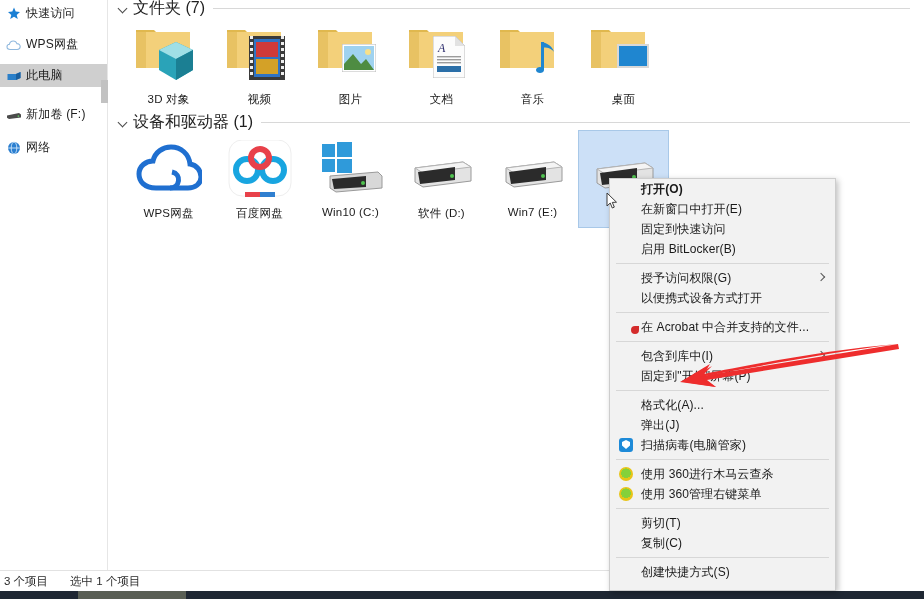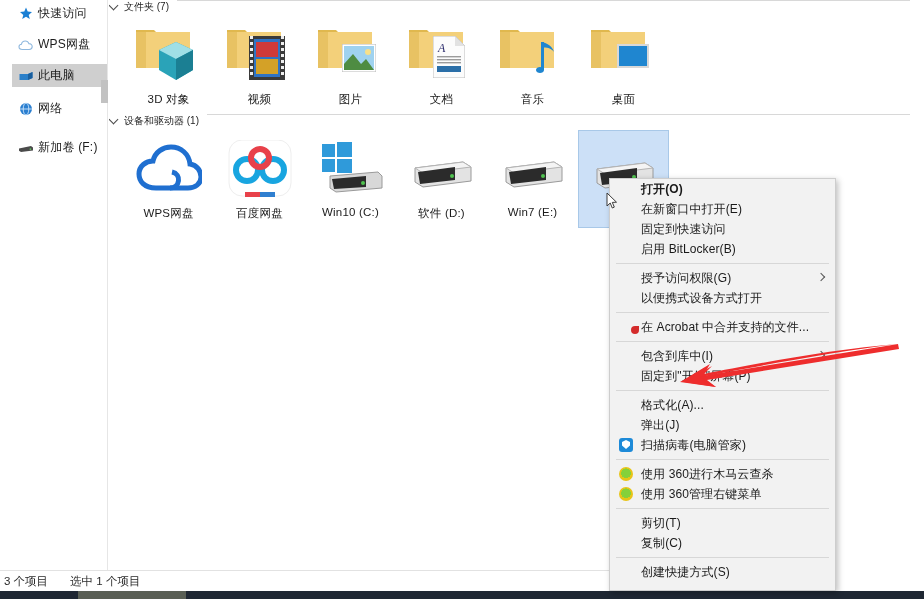--- a/index.html
+++ b/index.html
@@ -7,21 +7,21 @@
     width: 924px; height: 599px;
     font-family: "Liberation Sans", "DejaVu Sans", sans-serif;
     background: #ffffff;
     overflow: hidden;
   }
   #root { position: relative; width: 924px; height: 599px; background: #fff; }
 
   
   #sidebar {
     position: absolute; left: 0; top: 0; width: 108px; height: 570px;
-    background: #ffffff; border-right: 1px solid #e6e6e6; padding-left: 12px;
+    background: #ffffff; border-right: 1px solid #e6e6e6;
   }
   .nav-item {
     position: relative; display: flex; align-items: center;
     height: 23px; padding-left: 6px; font-size: 12px; color: #1c1c1c;
     white-space: nowrap;
   }
   .nav-item.selected { background: #cfcfcf; }
   .nav-ico { width: 17px; height: 16px; flex: 0 0 17px; position: relative; margin-right: 3px; }
   .nav-label { font-size: 12px; letter-spacing: .2px; }
 
@@ -29,22 +29,22 @@
     position: absolute; left: 101px; top: 80px; width: 7px; height: 23px;
     background: #c2c2c2;
   }
 
   
   #content {
     position: absolute; left: 109px; top: 0; width: 815px; height: 570px;
     background: #ffffff; overflow: hidden;
   }
   .group-header {
-    display: flex; align-items: flex-start; height: 16px; 
-    color: #1f1f1f; font-size: 10px; white-space: nowrap;
+    display: flex; align-items: center; height: 16px; padding-left: 9px;
+    color: #1f1f1f; font-size: 16px; white-space: nowrap;
   }
   .chev {
     width: 11px; height: 11px; margin-right: 4px; flex: 0 0 11px; position: relative;
   }
   .chev::before {
     content: ""; position: absolute; left: 1px; top: 2px;
     width: 6px; height: 6px; border-left: 1.3px solid #4a4a4a; border-bottom: 1.3px solid #4a4a4a;
     transform: rotate(-45deg);
   }
   .group-rule { flex: 1 1 auto; height: 1px; background: #d8d8d8; margin-left: 8px; margin-right: 14px; }
@@ -138,34 +138,34 @@
             </svg></span>
           <span class="nav-label">WPS网盘</span>
         </div>
         <div class="nav-item selected" style="margin-top: 8px;">
           <span class="nav-ico"><svg width="16" height="16" viewBox="0 0 16 16" xmlns="http://www.w3.org/2000/svg">
               <path d="M1.5 6 L10 6 L14.5 4 L14.5 10 L10 12 L1.5 12 Z" fill="#2a7fc9"></path>
               <path d="M10 6 L14.5 4 L14.5 10 L10 12 Z" fill="#1a5f9e"></path>
             </svg></span>
           <span class="nav-label">此电脑</span>
         </div>
+        <div class="nav-item" style="margin-top: 16px;">
+          <span class="nav-ico"><svg width="16" height="16" viewBox="0 0 16 16" xmlns="http://www.w3.org/2000/svg">
+              <path d="M1 8.5 L13 6 L15 7.5 L15 10.5 L3 12 L1 10.8 Z" fill="#4b4b4b"></path>
+              <circle cx="12.4" cy="9.1" r="0.9" fill="#62c262"></circle>
+            </svg></span>
+          <span class="nav-label">新加卷 (F:)</span>
+        </div>
         <div class="nav-item" style="margin-top: 10px;">
           <span class="nav-ico"><svg width="16" height="16" viewBox="0 0 16 16" xmlns="http://www.w3.org/2000/svg">
               <circle cx="8" cy="8" r="6" fill="#2b7fd0"></circle>
               <ellipse cx="8" cy="8" rx="2.8" ry="6" fill="none" stroke="#cfe6fa" stroke-width=".9"></ellipse>
               <line x1="2" y1="8" x2="14" y2="8" stroke="#cfe6fa" stroke-width=".9"></line>
             </svg></span>
           <span class="nav-label">网络</span>
-        </div>
-        <div class="nav-item" style="margin-top: 16px;">
-          <span class="nav-ico"><svg width="16" height="16" viewBox="0 0 16 16" xmlns="http://www.w3.org/2000/svg">
-              <path d="M1 8.5 L13 6 L15 7.5 L15 10.5 L3 12 L1 10.8 Z" fill="#4b4b4b"></path>
-              <circle cx="12.4" cy="9.1" r="0.9" fill="#62c262"></circle>
-            </svg></span>
-          <span class="nav-label">新加卷 (F:)</span>
         </div>
       </div>
     <div id="sidebar-scroll"></div>
   </div>
 
   <div id="content">
     <div id="groups">
         <div>
           <div class="group-header">
             <span class="chev"></span>

